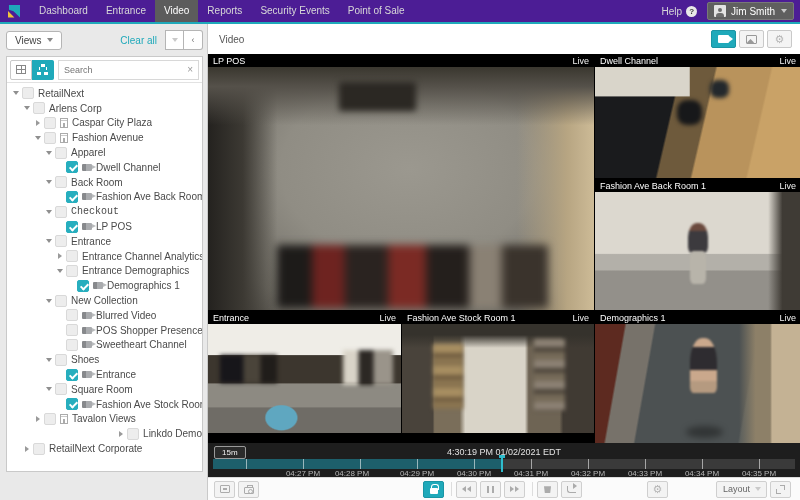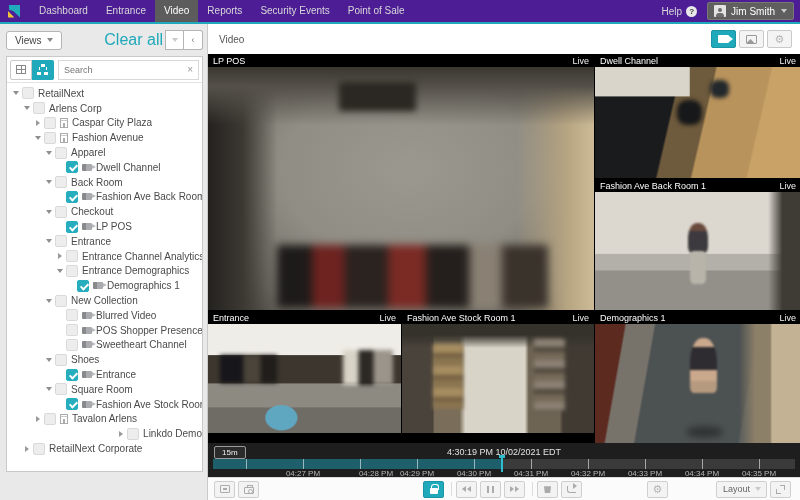--- a/index.html
+++ b/index.html
@@ -27,21 +27,21 @@
   
   .body-row{display:flex;height:476px}
   .sidebar{width:207px;flex:none;padding:5px 4px 0 6px}
   .main{flex:1;display:flex;flex-direction:column;background:#fff;border-left:1px solid #c9c9c9}
 
   
   .sb-top{display:flex;align-items:center;height:22px;margin-bottom:5px}
   .views-btn{background:#fff;border:1px solid #b5b5b5;border-radius:3px;padding:3px 8px;font-size:10px;color:#444;display:flex;align-items:center;cursor:pointer}
   .views-btn .chev{border-top-color:#888;margin-left:5px}
   .sb-top-right{margin-left:auto;display:flex;align-items:center}
-  .clear-all{color:#1fa9ba;font-size:16px;margin-right:2px;cursor:pointer}
+  .clear-all{color:#1fa9ba;font-size:10px;margin-right:8px;cursor:pointer}
   .mini-btn{width:19px;height:20px;background:#fff;border:1px solid #b5b5b5;display:flex;align-items:center;justify-content:center;cursor:pointer;color:#777;font-size:9px}
   .mini-btn:first-of-type{border-radius:3px 0 0 3px}
   .mini-btn+.mini-btn{border-left:none;border-radius:0 3px 3px 0}
   .panel{background:#fff;border:1px solid #c9c9c9;height:416px;display:flex;flex-direction:column}
   .panel-toolbar{display:flex;align-items:center;height:26px;padding:3px;border-bottom:1px solid #e2e2e2}
   .tb-btn{width:22px;height:20px;border:1px solid #c9c9c9;background:#fff;display:flex;align-items:center;justify-content:center;cursor:pointer;color:#777;flex:none}
   .tb-btn.first{border-radius:2px 0 0 2px}
   .tb-btn.active{background:#1fa9ba;border-color:#1fa9ba;color:#fff;border-radius:0 2px 2px 0;border-left:none}
   .search-wrap{flex:1;display:flex;align-items:center;height:20px;border:1px solid #d8d8d8;margin-left:4px;padding:0 5px;background:#fff}
   .search-wrap input{border:none;outline:none;flex:1;font-size:9px;color:#666;min-width:0;font-family:inherit}
@@ -276,118 +276,118 @@
               </span>
               <span class="cb"></span>
               <span>Back Room</span>
             </div>
             <div class="tree-row" style="padding-left: 48px;">
               <span class="caret-box"></span>
               <span class="cb checked"></span>
               <span class="cam"></span>
               <span>Fashion Ave Back Room 1</span>
             </div>
+            <div class="tree-row" style="padding-left: 37px; font-family: Liberation Mono, monospace;">
+              <span class="caret-box">
+                <span class="caret-d"></span>
+              </span>
+              <span class="cb"></span>
+              <span>Checkout</span>
+            </div>
+            <div class="tree-row" style="padding-left: 48px;">
+              <span class="caret-box"></span>
+              <span class="cb checked"></span>
+              <span class="cam"></span>
+              <span>LP POS</span>
+            </div>
             <div class="tree-row" style="padding-left: 37px;">
               <span class="caret-box">
                 <span class="caret-d"></span>
               </span>
               <span class="cb"></span>
-              <span>Checkout</span>
-            </div>
-            <div class="tree-row" style="padding-left: 48px;">
+              <span>Entrance</span>
+            </div>
+            <div class="tree-row" style="padding-left: 48px;">
+              <span class="caret-box">
+                <span class="caret-r"></span>
+              </span>
+              <span class="cb"></span>
+              <span>Entrance Channel Analytics</span>
+            </div>
+            <div class="tree-row" style="padding-left: 48px;">
+              <span class="caret-box">
+                <span class="caret-d"></span>
+              </span>
+              <span class="cb"></span>
+              <span>Entrance Demographics</span>
+            </div>
+            <div class="tree-row" style="padding-left: 59px;">
               <span class="caret-box"></span>
               <span class="cb checked"></span>
               <span class="cam"></span>
-              <span>LP POS</span>
+              <span>Demographics 1</span>
             </div>
             <div class="tree-row" style="padding-left: 37px;">
               <span class="caret-box">
                 <span class="caret-d"></span>
               </span>
               <span class="cb"></span>
+              <span>New Collection</span>
+            </div>
+            <div class="tree-row" style="padding-left: 48px;">
+              <span class="caret-box"></span>
+              <span class="cb"></span>
+              <span class="cam"></span>
+              <span>Blurred Video</span>
+            </div>
+            <div class="tree-row" style="padding-left: 48px;">
+              <span class="caret-box"></span>
+              <span class="cb"></span>
+              <span class="cam"></span>
+              <span>POS Shopper Presence</span>
+            </div>
+            <div class="tree-row" style="padding-left: 48px;">
+              <span class="caret-box"></span>
+              <span class="cb"></span>
+              <span class="cam"></span>
+              <span>Sweetheart Channel</span>
+            </div>
+            <div class="tree-row" style="padding-left: 37px;">
+              <span class="caret-box">
+                <span class="caret-d"></span>
+              </span>
+              <span class="cb"></span>
+              <span>Shoes</span>
+            </div>
+            <div class="tree-row" style="padding-left: 48px;">
+              <span class="caret-box"></span>
+              <span class="cb checked"></span>
+              <span class="cam"></span>
               <span>Entrance</span>
             </div>
-            <div class="tree-row" style="padding-left: 48px;">
+            <div class="tree-row" style="padding-left: 37px;">
+              <span class="caret-box">
+                <span class="caret-d"></span>
+              </span>
+              <span class="cb"></span>
+              <span>Square Room</span>
+            </div>
+            <div class="tree-row" style="padding-left: 48px;">
+              <span class="caret-box"></span>
+              <span class="cb checked"></span>
+              <span class="cam"></span>
+              <span>Fashion Ave Stock Room 1</span>
+            </div>
+            <div class="tree-row" style="padding-left: 26px;">
               <span class="caret-box">
                 <span class="caret-r"></span>
               </span>
               <span class="cb"></span>
-              <span>Entrance Channel Analytics</span>
-            </div>
-            <div class="tree-row" style="padding-left: 48px;">
-              <span class="caret-box">
-                <span class="caret-d"></span>
-              </span>
-              <span class="cb"></span>
-              <span>Entrance Demographics</span>
-            </div>
-            <div class="tree-row" style="padding-left: 59px;">
-              <span class="caret-box"></span>
-              <span class="cb checked"></span>
-              <span class="cam"></span>
-              <span>Demographics 1</span>
-            </div>
-            <div class="tree-row" style="padding-left: 37px;">
-              <span class="caret-box">
-                <span class="caret-d"></span>
-              </span>
-              <span class="cb"></span>
-              <span>New Collection</span>
-            </div>
-            <div class="tree-row" style="padding-left: 48px;">
-              <span class="caret-box"></span>
-              <span class="cb"></span>
-              <span class="cam"></span>
-              <span>Blurred Video</span>
-            </div>
-            <div class="tree-row" style="padding-left: 48px;">
-              <span class="caret-box"></span>
-              <span class="cb"></span>
-              <span class="cam"></span>
-              <span>POS Shopper Presence</span>
-            </div>
-            <div class="tree-row" style="padding-left: 48px;">
-              <span class="caret-box"></span>
-              <span class="cb"></span>
-              <span class="cam"></span>
-              <span>Sweetheart Channel</span>
-            </div>
-            <div class="tree-row" style="padding-left: 37px;">
-              <span class="caret-box">
-                <span class="caret-d"></span>
-              </span>
-              <span class="cb"></span>
-              <span>Shoes</span>
-            </div>
-            <div class="tree-row" style="padding-left: 48px;">
-              <span class="caret-box"></span>
-              <span class="cb checked"></span>
-              <span class="cam"></span>
-              <span>Entrance</span>
-            </div>
-            <div class="tree-row" style="padding-left: 37px;">
-              <span class="caret-box">
-                <span class="caret-d"></span>
-              </span>
-              <span class="cb"></span>
-              <span>Square Room</span>
-            </div>
-            <div class="tree-row" style="padding-left: 48px;">
-              <span class="caret-box"></span>
-              <span class="cb checked"></span>
-              <span class="cam"></span>
-              <span>Fashion Ave Stock Room 1</span>
-            </div>
-            <div class="tree-row" style="padding-left: 26px;">
-              <span class="caret-box">
-                <span class="caret-r"></span>
-              </span>
-              <span class="cb"></span>
               <span class="bld"></span>
-              <span>Tavalon Arlens</span>
+              <span>Tavalon Views</span>
             </div>
             <div class="tree-row" style="padding-left: 15px; justify-content: flex-end;">
               <span class="caret-box">
                 <span class="caret-r"></span>
               </span>
               <span class="cb"></span>
               <span>Linkdo Demo</span>
             </div>
             <div class="tree-row" style="padding-left: 15px;">
               <span class="caret-box">
@@ -456,39 +456,39 @@
             <div class="tile-header">
               <span class="tile-name">Demographics 1</span>
               <span class="live">Live</span>
             </div>
             <div class="scene scene-demo"></div>
           </div>
         </div>
 
       <div class="timeline">
         <span class="range-btn">15m</span>
-        <div class="ts">4:30:19 PM 10/02/2021 EDT</div>
+        <div class="ts">4:30:19 PM 01/02/2021 EDT</div>
         <div class="bar" id="timeline-bar">
           <div class="bar-fill" id="bar-fill" style="width: 288px;"></div>
         <span class="tick-line" style="left: 33px;"></span>
             <span class="tick-line" style="left: 90px;"></span>
             <span class="tick-line" style="left: 147px;"></span>
             <span class="tick-line" style="left: 204px;"></span>
             <span class="tick-line" style="left: 261px;"></span>
             <span class="tick-line" style="left: 318px;"></span>
             <span class="tick-line" style="left: 375px;"></span>
             <span class="tick-line" style="left: 432px;"></span>
             <span class="tick-line" style="left: 489px;"></span>
             <span class="tick-line" style="left: 546px;"></span>
           </div>
         <div class="playhead" id="playhead" style="left: 293px;"></div>
         <div id="tick-labels">
             <span class="tick-label" style="left: 38px; margin-top: 11px;">04:26 PM</span>
             <span class="tick-label" style="left: 95px;">04:27 PM</span>
-            <span class="tick-label" style="left: 168px;">04:28 PM</span>
+            <span class="tick-label" style="left: 144px;">04:28 PM</span>
             <span class="tick-label" style="left: 209px;">04:29 PM</span>
             <span class="tick-label" style="left: 266px;">04:30 PM</span>
             <span class="tick-label" style="left: 323px;">04:31 PM</span>
             <span class="tick-label" style="left: 380px;">04:32 PM</span>
             <span class="tick-label" style="left: 437px;">04:33 PM</span>
             <span class="tick-label" style="left: 494px;">04:34 PM</span>
             <span class="tick-label" style="left: 551px;">04:35 PM</span>
           </div>
       </div>
 

